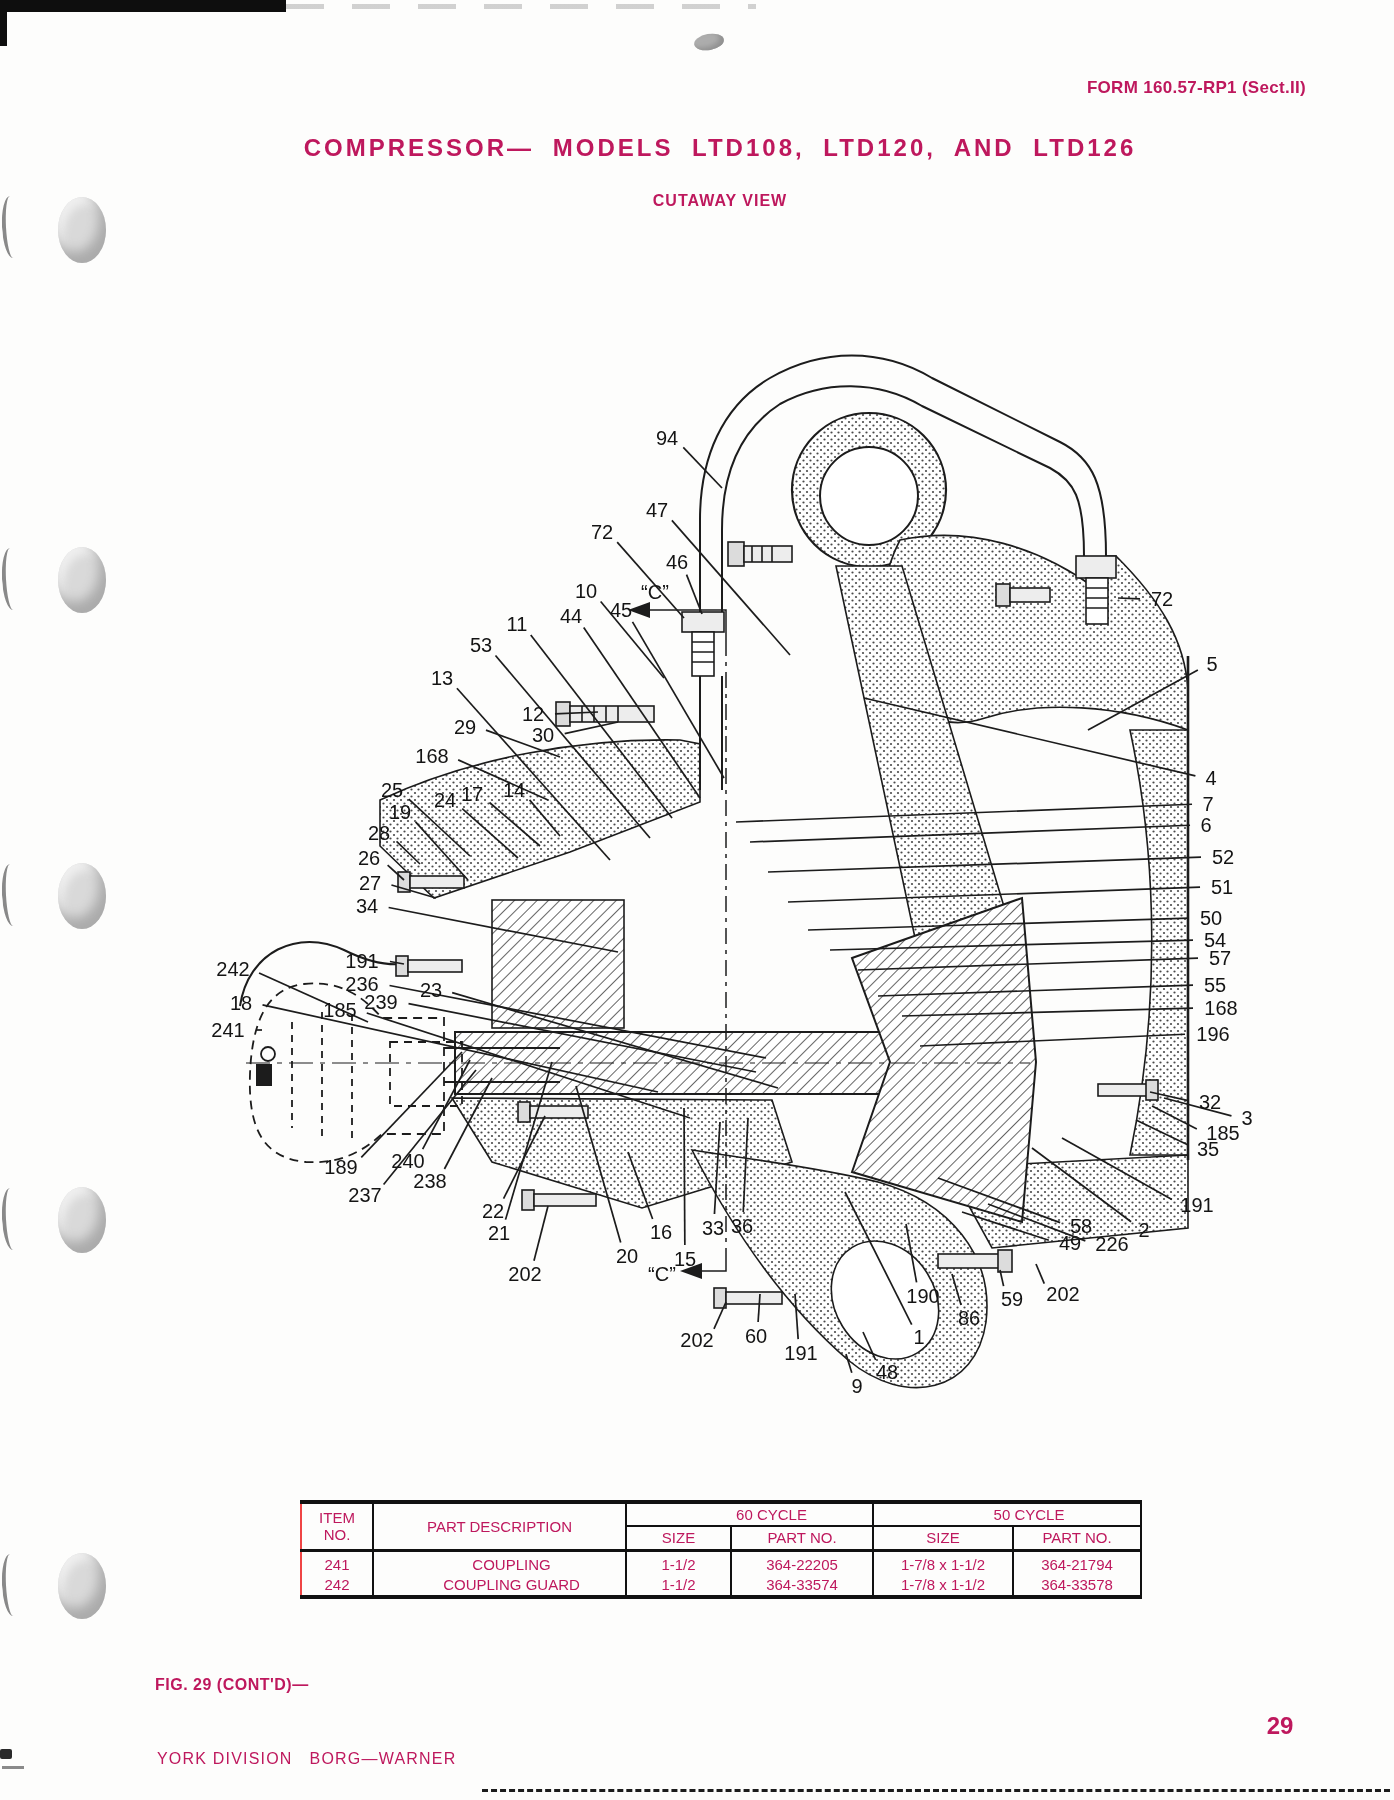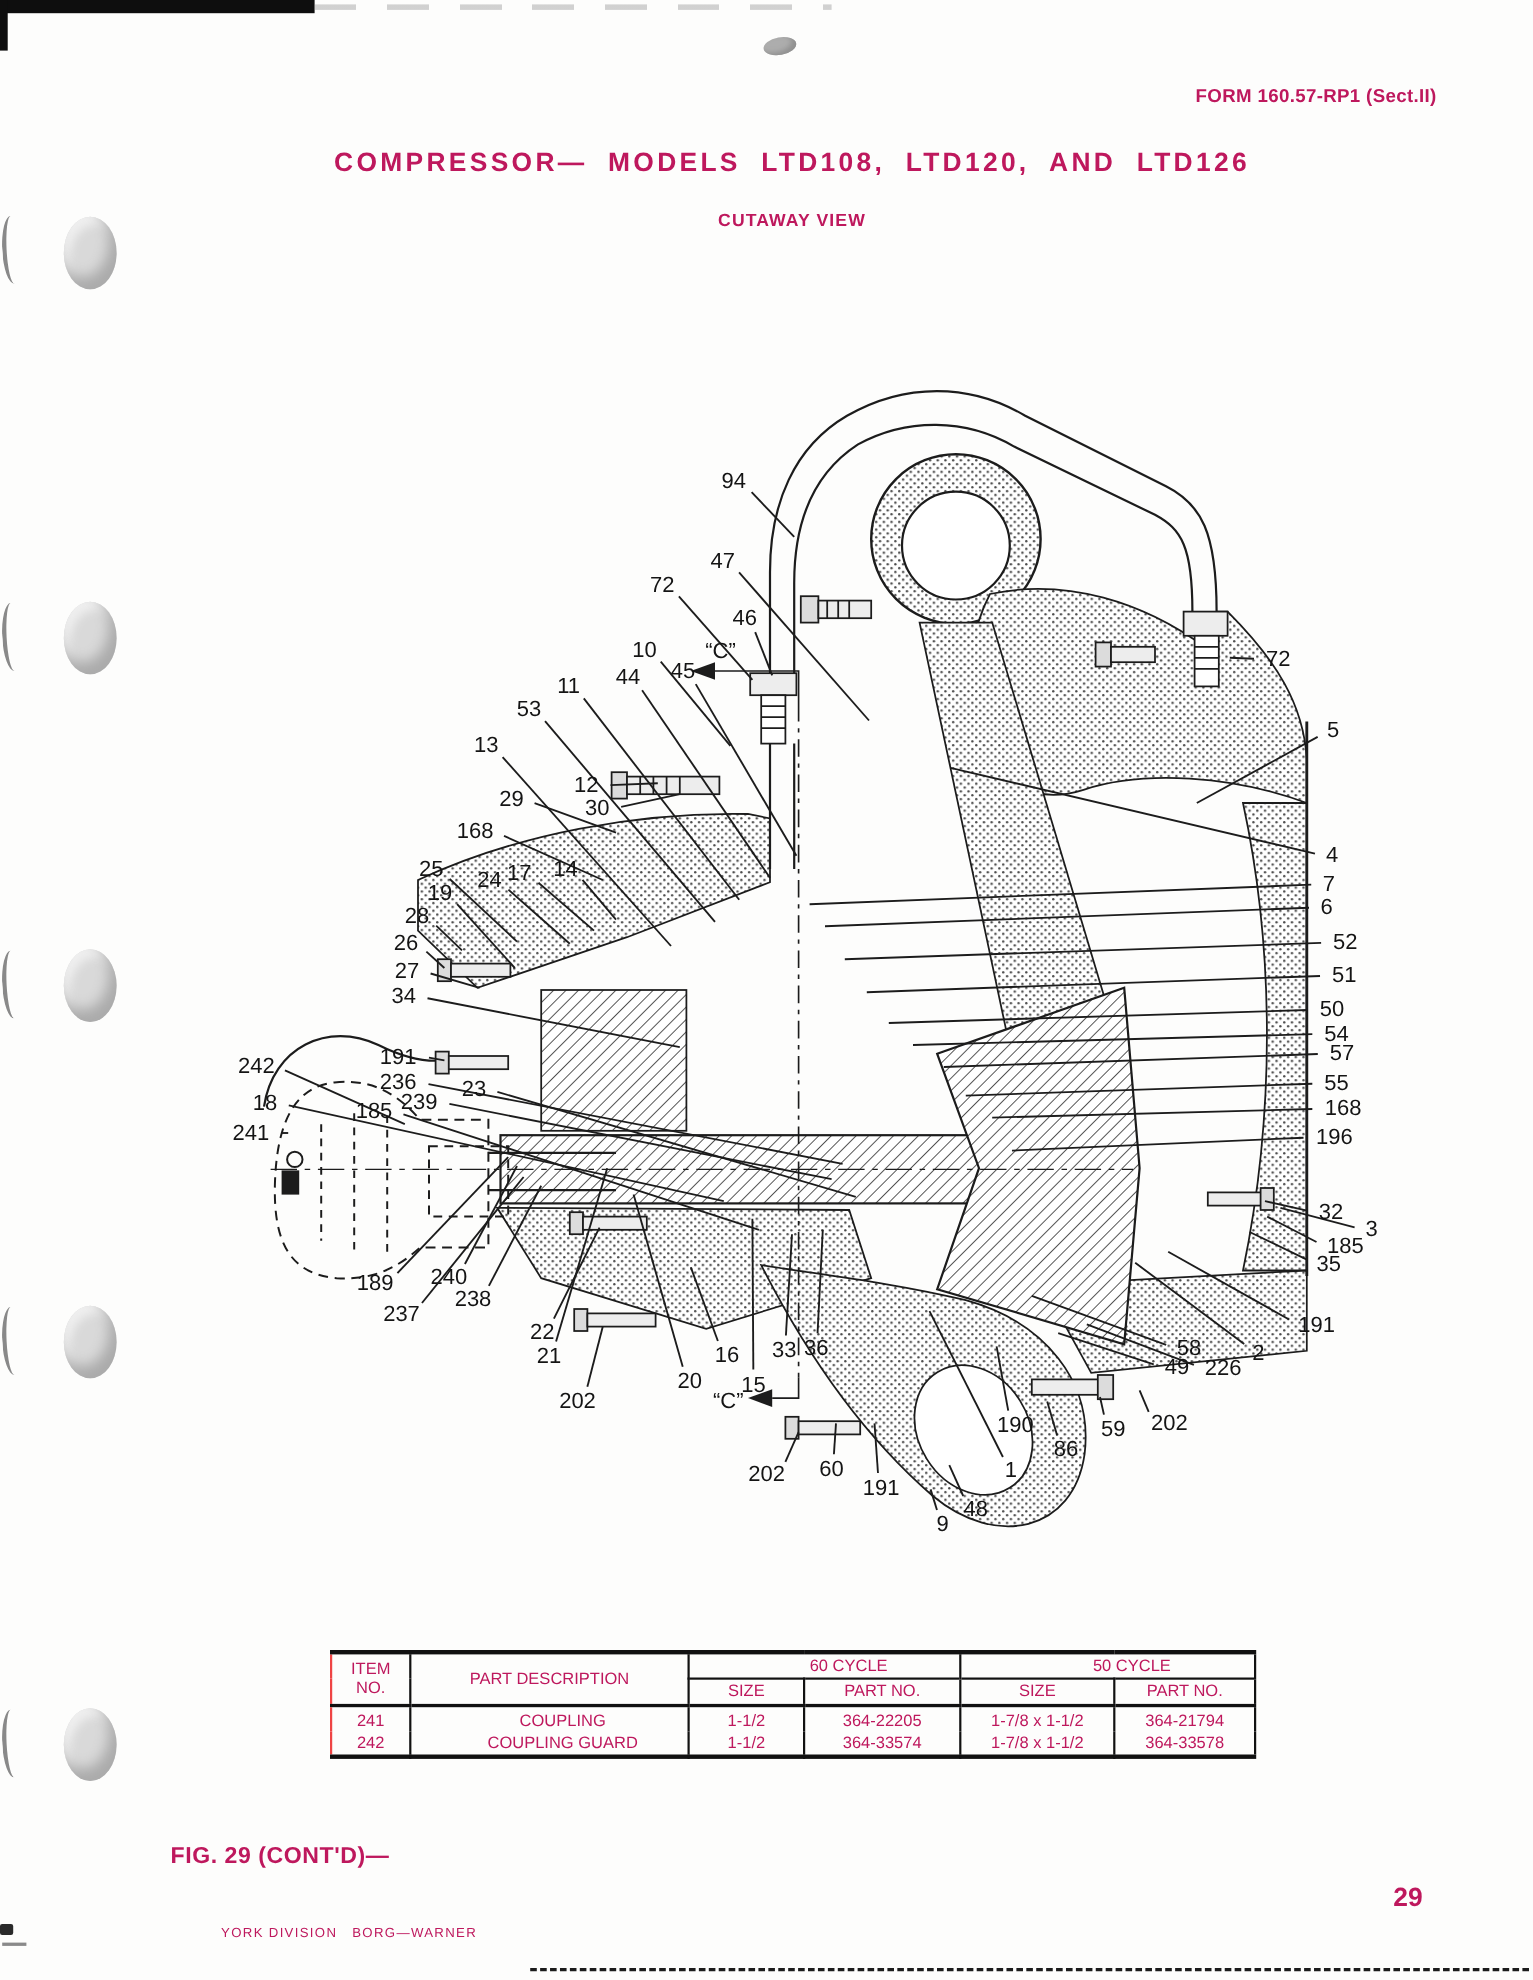--- a/index.html
+++ b/index.html
@@ -19,23 +19,23 @@
   .dash-bottom{position:absolute;left:482px;top:1789px;width:908px;border-top:3px dashed #1c1c1c;}
   .mark-bl{position:absolute;left:0;top:1749px;width:12px;height:10px;background:#2a2a2a;border-radius:2px;}
   .mark-bl2{position:absolute;left:2px;top:1766px;width:22px;height:3px;background:#8a8a8a;}
   
   .form-no{position:absolute;top:78px;left:0;width:1306px;text-align:right;
       font-weight:bold;font-size:17px;letter-spacing:.3px;}
   .title{position:absolute;top:134px;left:30px;width:1380px;text-align:center;font-weight:bold;
       font-size:24px;letter-spacing:3px;word-spacing:9px;}
   .subtitle{position:absolute;top:192px;left:30px;width:1380px;text-align:center;
       font-weight:bold;font-size:16px;letter-spacing:1px;}
-  .fig-caption{position:absolute;left:155px;top:1676px;font-weight:bold;font-size:21px;
+  .fig-caption{position:absolute;left:155px;top:1676px;font-weight:bold;font-size:16px;
       letter-spacing:.5px;white-space:pre;}
-  .footer-line{position:absolute;left:157px;top:1750px;font-size:12px;letter-spacing:1.2px;white-space:pre;margin-left:44px;}
+  .footer-line{position:absolute;left:157px;top:1750px;font-size:16px;letter-spacing:1.2px;white-space:pre;}
   .page-num{position:absolute;left:1240px;top:1712px;width:80px;text-align:center;
       font-weight:bold;font-size:24px;}
   
   svg.diagram{position:absolute;left:0;top:0;}
   .callout{font-family:"Liberation Sans",sans-serif;font-size:20px;fill:#141414;}
   
   table.parts{position:absolute;left:300px;top:1500px;width:840px;border-collapse:collapse;
       font-size:15px;table-layout:fixed;border-top:4px solid #111;border-bottom:4px solid #111;
       border-left:2px solid #111;border-right:2px solid #111;}
   table.parts th, table.parts td{border-left:2px solid #ef4444;border-right:2px solid #111;

